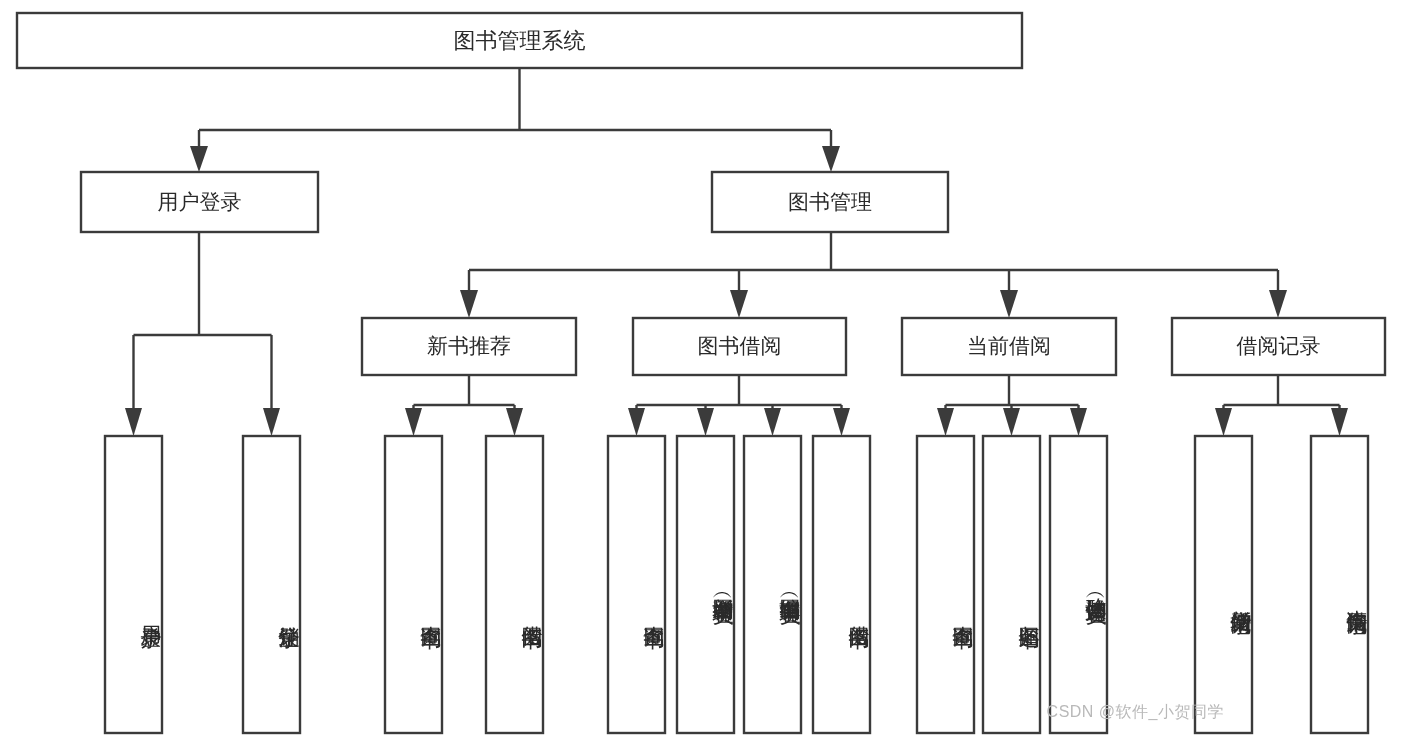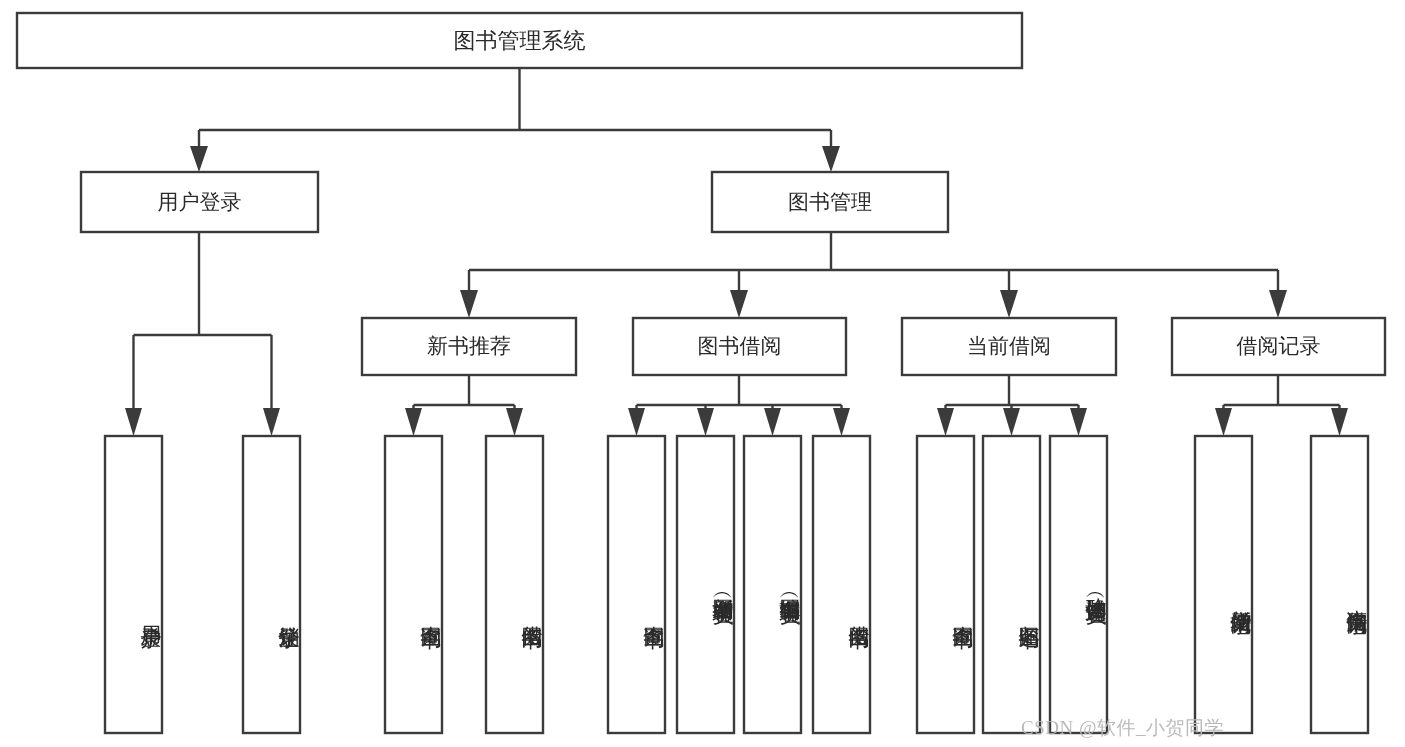--- a/index.html
+++ b/index.html
@@ -63,23 +63,23 @@
     letter-spacing: 1px;
     display: flex;
     align-items: flex-start;
     justify-content: center;
     white-space: nowrap;
     pointer-events: none;
   }
   .watermark {
     position: absolute;
     right: 10px;
-    bottom: 6px;
-    font-family: Liberation Serif, serif;
-    font-size: 19px;
+    bottom: 24px;
+    font-family: Liberation Sans, sans-serif;
+    font-size: 16px;
     color: #b9b9b9;
     white-space: nowrap;
     letter-spacing: 0.5px;
   }
 </style>
 </head>
 <body>
 
 <div id="diagram-root">
 

